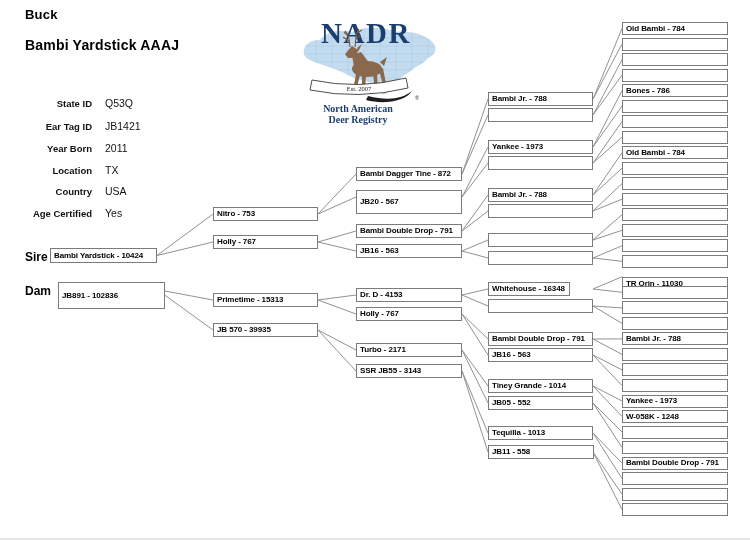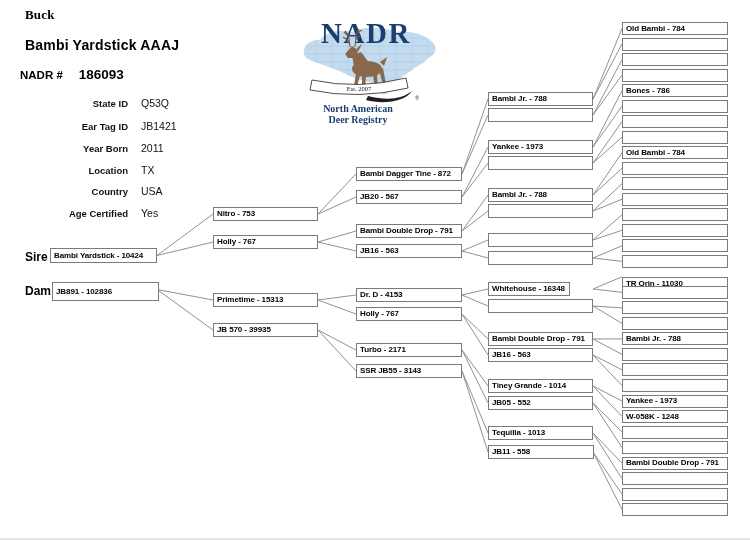--- a/index.html
+++ b/index.html
@@ -1,44 +1,41 @@
 <!DOCTYPE html>
 <html><head>
 <meta charset="utf-8">
 <style>
   html,body{margin:0;padding:0;background:#fff;}
   .page{position:relative;width:750px;height:540px;background:#fff;overflow:hidden;
         font-family:"Liberation Sans",sans-serif;color:#000;}
   .abs{position:absolute;}
-  .species{left:25px;top:7px;font-size:13px;font-weight:bold;letter-spacing:.2px;font-family:Liberation Serif, serif;}
+  .species{left:25px;top:7px;font-size:13px;font-weight:bold;letter-spacing:.2px;}
   .aname{left:25px;top:37px;font-size:14px;font-weight:bold;letter-spacing:.2px;}
   .nadr-row{left:20px;top:65px;white-space:nowrap;}
   .nadr-label{font-size:11.5px;font-weight:bold;}
   .nadr-num{font-size:13.5px;font-weight:bold;margin-left:16px;}
   .frow{position:absolute;left:0;white-space:nowrap;}
-  .flabel{display:inline-block;width:92px;text-align:right;font-weight:bold;font-size:9.5px;color:#111;padding-left:36px;}
+  .flabel{display:inline-block;width:92px;text-align:right;font-weight:bold;font-size:9.5px;color:#111;}
   .fvalue{display:inline-block;margin-left:13px;font-size:10.5px;color:#111;}
   .parent-label{position:absolute;font-size:12px;font-weight:bold;}
   #tree-lines{position:absolute;left:0;top:0;z-index:1;}
   #tree-boxes .pbox{position:absolute;box-sizing:border-box;background:#fff;border:1px solid #7b7b7b;
         font-weight:bold;font-size:8px;letter-spacing:-.1px;line-height:1;display:flex;align-items:center;
         padding-left:3px;white-space:nowrap;overflow:hidden;z-index:2;}
   .logo-svg{position:absolute;left:296px;top:12px;z-index:0;}
   .bottom-edge{position:absolute;left:0;bottom:0;width:750px;height:2px;background:#e6e6e6;}
 </style>
 </head>
 <body>
 
 <div class="page">
 
   <div class="abs species">Buck</div>
   <div class="abs aname">Bambi Yardstick AAAJ</div>
-  <div class="abs nadr-row">
-    <span class="nadr-label">NADR #</span><span class="nadr-num">186093</span>
-  </div>
 
   <div class="frow" style="top:93px"><span class="flabel">State ID</span><span class="fvalue">Q53Q</span></div>
   <div class="frow" style="top:116px"><span class="flabel">Ear Tag ID</span><span class="fvalue">JB1421</span></div>
   <div class="frow" style="top:138px"><span class="flabel">Year Born</span><span class="fvalue">2011</span></div>
   <div class="frow" style="top:160px"><span class="flabel">Location</span><span class="fvalue">TX</span></div>
   <div class="frow" style="top:181px"><span class="flabel">Country</span><span class="fvalue">USA</span></div>
   <div class="frow" style="top:203px"><span class="flabel">Age Certified</span><span class="fvalue">Yes</span></div>
 
   <div class="parent-label" style="left:25px;top:250px">Sire</div>
   <div class="parent-label" style="left:25px;top:284px">Dam</div>
@@ -156,27 +153,27 @@
       <line x1="593" y1="386" x2="622" y2="416.5" stroke="#929292" stroke-width="1"></line>
       <line x1="593" y1="403" x2="622" y2="432" stroke="#929292" stroke-width="1"></line>
       <line x1="593" y1="403" x2="622" y2="447.5" stroke="#929292" stroke-width="1"></line>
       <line x1="593" y1="433" x2="622" y2="463.1" stroke="#929292" stroke-width="1"></line>
       <line x1="593" y1="433" x2="622" y2="478.6" stroke="#929292" stroke-width="1"></line>
       <line x1="593" y1="452" x2="622" y2="494.1" stroke="#929292" stroke-width="1"></line>
       <line x1="593" y1="452" x2="622" y2="509.6" stroke="#929292" stroke-width="1"></line>
     </svg>
   <div id="tree-boxes">
       <div class="pbox" style="left: 50px; top: 248px; width: 107px; height: 15px; border-color: rgb(123, 123, 123);">Bambi Yardstick - 10424</div>
-      <div class="pbox" style="left: 52px; top: 282px; width: 107px; height: 19px; border-color: rgb(123, 123, 123);">JB891 - 102836</div>
+      <div class="pbox" style="left: 58px; top: 282px; width: 107px; height: 27px; border-color: rgb(123, 123, 123);">JB891 - 102836</div>
       <div class="pbox" style="left: 213px; top: 207px; width: 105px; height: 14px; border-color: rgb(123, 123, 123);">Nitro - 753</div>
       <div class="pbox" style="left: 213px; top: 235px; width: 105px; height: 14px; border-color: rgb(123, 123, 123);">Holly - 767</div>
       <div class="pbox" style="left: 213px; top: 293px; width: 105px; height: 14px; border-color: rgb(123, 123, 123);">Primetime - 15313</div>
       <div class="pbox" style="left: 213px; top: 323px; width: 105px; height: 14px; border-color: rgb(123, 123, 123);">JB 570 - 39935</div>
       <div class="pbox" style="left: 356px; top: 167px; width: 106px; height: 14px; border-color: rgb(123, 123, 123);">Bambi Dagger Tine - 872</div>
-      <div class="pbox" style="left: 356px; top: 190px; width: 106px; height: 14px; border-color: rgb(123, 123, 123);">JB20 - 567</div>
+      <div class="pbox" style="left: 356px; top: 190px; width: 106px; height: 24px; border-color: rgb(123, 123, 123);">JB20 - 567</div>
       <div class="pbox" style="left: 356px; top: 224px; width: 106px; height: 14px; border-color: rgb(123, 123, 123);">Bambi Double Drop - 791</div>
       <div class="pbox" style="left: 356px; top: 244px; width: 106px; height: 14px; border-color: rgb(123, 123, 123);">JB16 - 563</div>
       <div class="pbox" style="left: 356px; top: 288px; width: 106px; height: 14px; border-color: rgb(123, 123, 123);">Dr. D - 4153</div>
       <div class="pbox" style="left: 356px; top: 307px; width: 106px; height: 14px; border-color: rgb(123, 123, 123);">Holly - 767</div>
       <div class="pbox" style="left: 356px; top: 343px; width: 106px; height: 14px; border-color: rgb(123, 123, 123);">Turbo - 2171</div>
       <div class="pbox" style="left: 356px; top: 364px; width: 106px; height: 14px; border-color: rgb(123, 123, 123);">SSR JB55 - 3143</div>
       <div class="pbox" style="left: 488px; top: 92px; width: 105px; height: 14px; border-color: rgb(123, 123, 123);">Bambi Jr. - 788</div>
       <div class="pbox" style="left: 488px; top: 108px; width: 105px; height: 14px; border-color: rgb(123, 123, 123);"></div>
       <div class="pbox" style="left: 488px; top: 140px; width: 105px; height: 14px; border-color: rgb(123, 123, 123);">Yankee - 1973</div>
       <div class="pbox" style="left: 488px; top: 156px; width: 105px; height: 14px; border-color: rgb(123, 123, 123);"></div>

